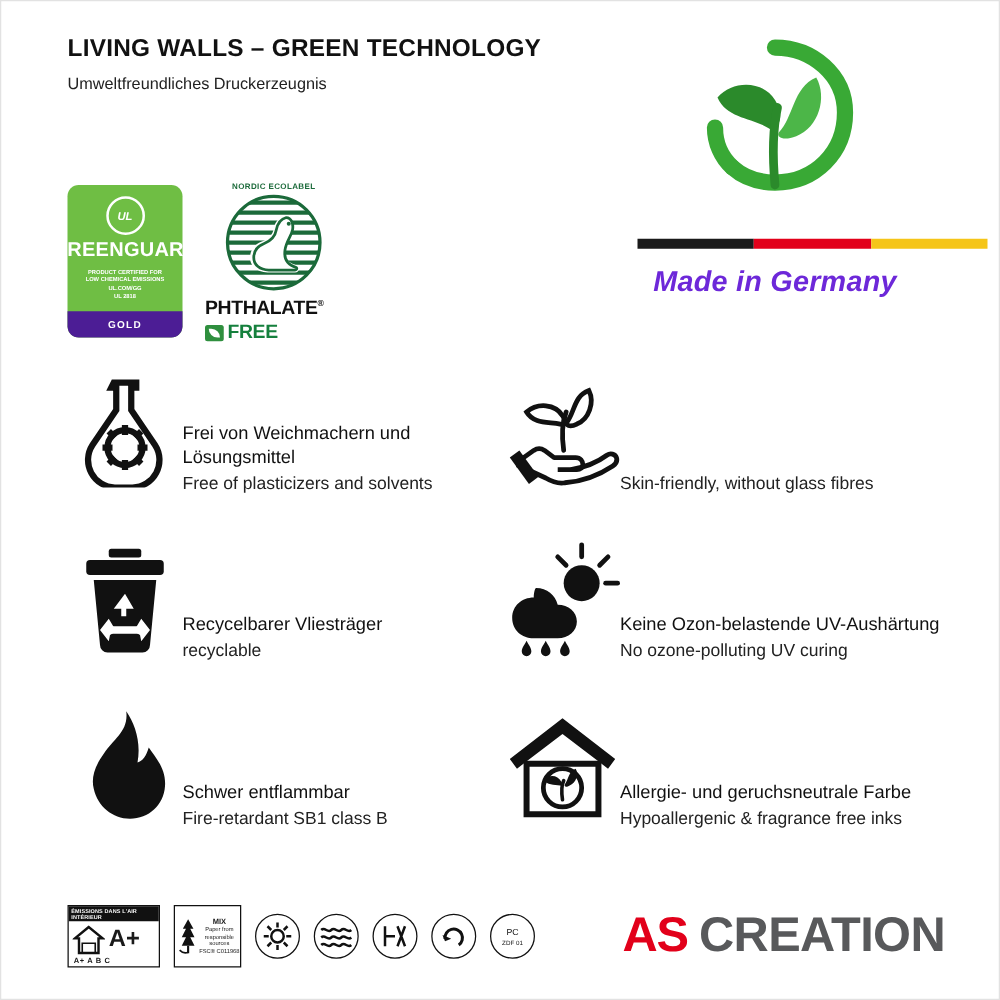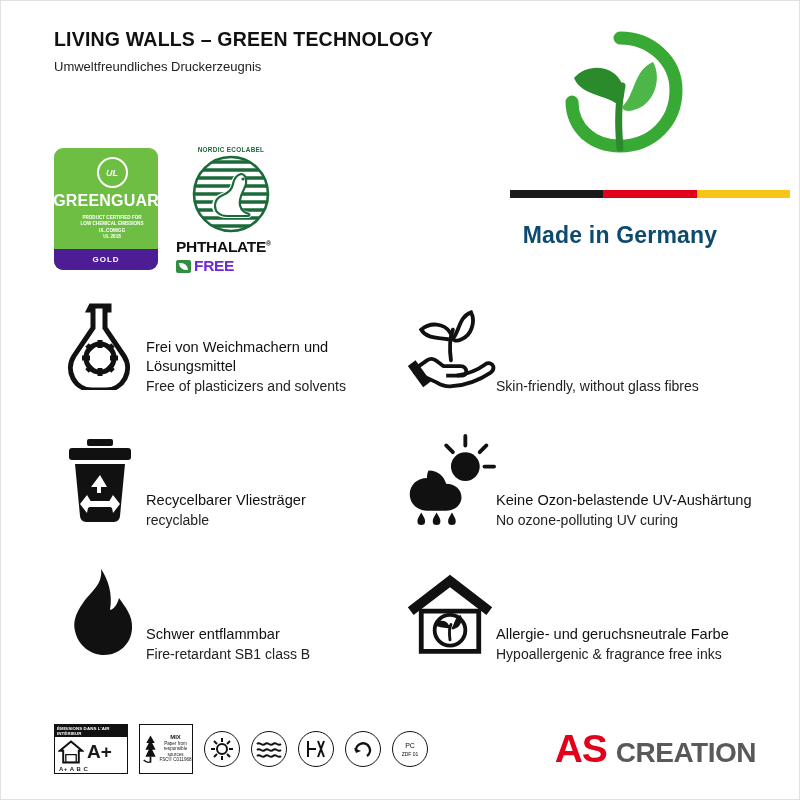--- a/index.html
+++ b/index.html
@@ -17,21 +17,21 @@
   .header{position:absolute;left:54px;top:28px;width:440px;}
   .title{font-size:19.5px;font-weight:bold;letter-spacing:.2px;color:#111;}
   .subtitle{font-size:13px;margin-top:8px;color:#222;font-weight:400;}
 
   
   .certs{position:absolute;left:54px;top:148px;display:flex;align-items:flex-start;gap:18px;}
 
   .greenguard{
     width:92px;height:122px;border-radius:9px;
     background:#6fbe44;position:relative;color:#fff;
-    display:flex;flex-direction:column;align-items:center;padding-left:12px;
+    display:flex;flex-direction:column;align-items:center;
   }
   .gg-ul{
     width:27px;height:27px;border-radius:50%;border:2px solid #fff;
     margin-top:9px;display:flex;align-items:center;justify-content:center;
     font-size:9px;font-weight:bold;font-style:italic;
   }
   .gg-name{font-size:16px;font-weight:bold;margin-top:4px;letter-spacing:.2px;}
   .gg-lines{margin-top:5px;text-align:center;font-size:4.6px;line-height:6.4px;font-weight:bold;}
   .gg-gold{
     position:absolute;bottom:0;left:0;right:0;height:21px;
@@ -48,28 +48,28 @@
   }
   .phthalate{margin-top:2px;text-align:left;}
   .ph-word{font-size:15.5px;font-weight:bold;letter-spacing:-.3px;color:#111;}
   .ph-word sup{font-size:7px;vertical-align:super;}
   .ph-free{display:flex;align-items:center;gap:3px;margin-top:1px;}
   .ph-free .leaf-box{width:15px;height:13px;background:#2f8f3e;border-radius:2px;position:relative;}
   .ph-free .leaf-box:after{
     content:"";position:absolute;left:3px;top:3px;width:9px;height:7px;background:#fff;
     border-radius:0 8px 0 8px;
   }
-  .ph-free .free-text{font-size:15.5px;font-weight:bold;color:#6d28d9;letter-spacing:-.3px;}
+  .ph-free .free-text{font-size:15.5px;font-weight:bold;color:#15803d;letter-spacing:-.3px;}
 
   
   .brandmark{position:absolute;right:70px;top:20px;width:220px;text-align:center;}
   .flagbar{display:flex;width:280px;height:8px;margin:6px auto 0;}
   .flagbar span{flex:1;}
   .mig{
-    font-size:23px;font-weight:bold;color:#0c4a6e;margin-top:24px;letter-spacing:.2px;
+    font-size:23px;font-weight:bold;color:#6d28d9;margin-top:13px;letter-spacing:.2px;font-style:italic;
   }
 
   
   .features{position:absolute;left:54px;top:296px;width:700px;}
   .frow{display:flex;margin-bottom:36px;}
   .fcell{display:flex;align-items:flex-end;width:50%;}
   .ficon{width:92px;min-width:92px;height:98px;display:flex;align-items:center;justify-content:center;}
   .ftext{padding-top:22px;}
   .fde{font-size:14.6px;color:#111;line-height:19px;}
   .fen{font-size:14px;color:#222;margin-top:2px;}
@@ -95,21 +95,21 @@
     width:52px;height:48px;border:1px solid #111;display:flex;align-items:center;
     font-size:5px;line-height:6px;
   }
   .fsc .tree{width:17px;margin-left:2px;}
   .fsc .fsctxt{font-size:4.6px;line-height:5.6px;text-align:center;flex:1;}
   .fsc .fsctxt b{font-size:6px;}
   .circ{width:34px;height:34px;border:1.5px solid #111;border-radius:50%;display:flex;align-items:center;justify-content:center;}
 
   .aslogo{margin-left:auto;display:flex;align-items:baseline;}
   .as{font-size:39px;font-weight:bold;color:#e2001a;letter-spacing:-1px;text-align:center;}
-  .creation{font-size:28px;font-weight:bold;color:#58595b;letter-spacing:-.5px;margin-left:9px;}
+  .creation{font-size:39px;font-weight:bold;color:#58595b;letter-spacing:-.5px;margin-left:9px;}
 
   .border{
     position:absolute;inset:0;border:1px solid #e2e2e2;pointer-events:none;
   }
 </style>
 </head>
 <body>
 
 <div class="page">
   <div class="border"></div>

